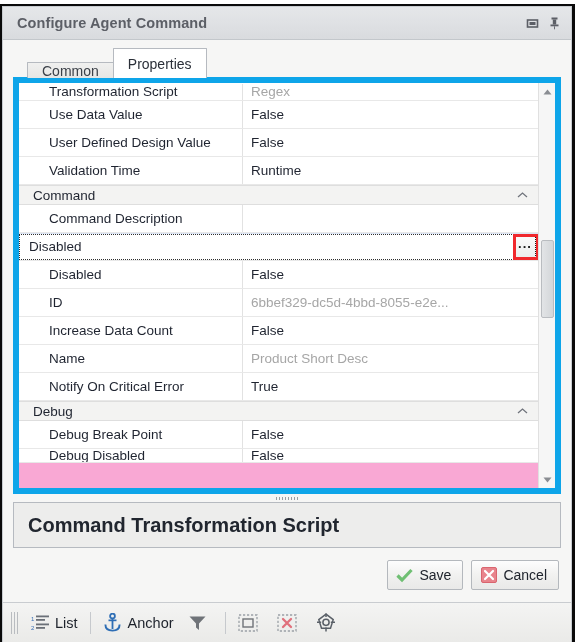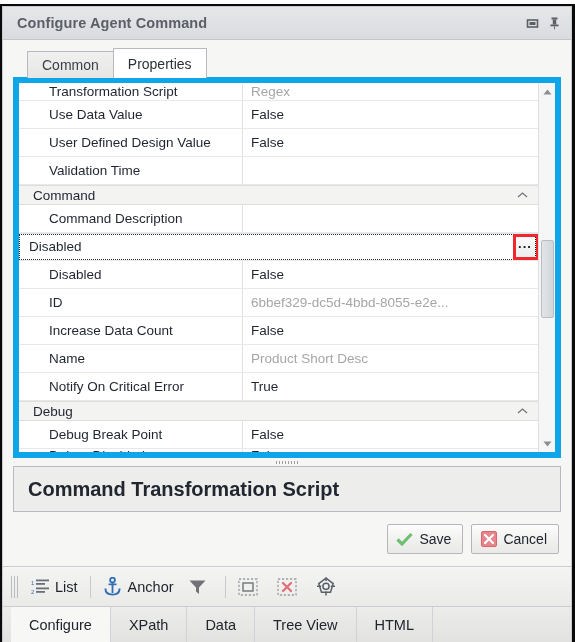--- a/index.html
+++ b/index.html
@@ -81,21 +81,21 @@
     font-size: 14px;
     color: #2a2f38;
     padding: 0 14px;
     display: flex;
     align-items: center;
     border: 1px solid #b6bac0;
     border-bottom: none;
     border-radius: 1px;
   }
   .top-tab.inactive {
-    height: 27px;
+    height: 16px;
     background: linear-gradient(to bottom, #f0f0ef 0%, #e6e6e4 100%);
     color: #3b4048;
   }
   .top-tab.active {
     height: 30px;
     background: #ffffff;
     border-color: #b6bac0;
     position: relative;
     margin-left: -1px;
     z-index: 4;
@@ -422,20 +422,21 @@
               <div class="value">False</div>
             </div>
 
             <div class="pgrow">
               <div class="name">User Defined Design Value</div>
               <div class="value">False</div>
             </div>
 
             <div class="pgrow">
               <div class="name">Validation Time</div>
+              <div class="value">Runtime</div>
             </div>
 
             <div class="pgcat">
               <span>Command</span>
               <span class="cat-expander">
                 <svg width="11" height="7" viewBox="0 0 11 7">
                     <path d="M1 5.5L5.5 1.5L10 5.5" fill="none" stroke="#70747c" stroke-width="1.3"></path>
                   </svg>
               </span>
             </div>
@@ -615,32 +616,15 @@
           <svg width="20" height="20" viewBox="0 0 20 20">
             <path d="M10 1.2 L17.2 6.6 L14.5 15.2 L5.5 15.2 L2.8 6.6 Z" fill="none" stroke="#5a6068" stroke-width="1.5"></path>
             <circle cx="10" cy="9.3" r="3.1" fill="none" stroke="#5a6068" stroke-width="1.5"></circle>
             <path d="M10 0.5 L10 4 M10 14.5 L10 18.5 M1 9.3 L5.2 9.3 M14.8 9.3 L19 9.3" stroke="#5a6068" stroke-width="1.5"></path>
           </svg>
         </span>
         <span></span>
       </div>
     </div>
 
-    <div id="bottom-tabs">
-      <div class="btab active">
-        <span>Configure</span>
-      </div>
-      <div class="btab">
-        <span>XPath</span>
-      </div>
-      <div class="btab">
-        <span>Data</span>
-      </div>
-      <div class="btab">
-        <span>Tree View</span>
-      </div>
-      <div class="btab">
-        <span>HTML</span>
-      </div>
-    </div>
 
   </div>
 </div>
 
 </body></html>

